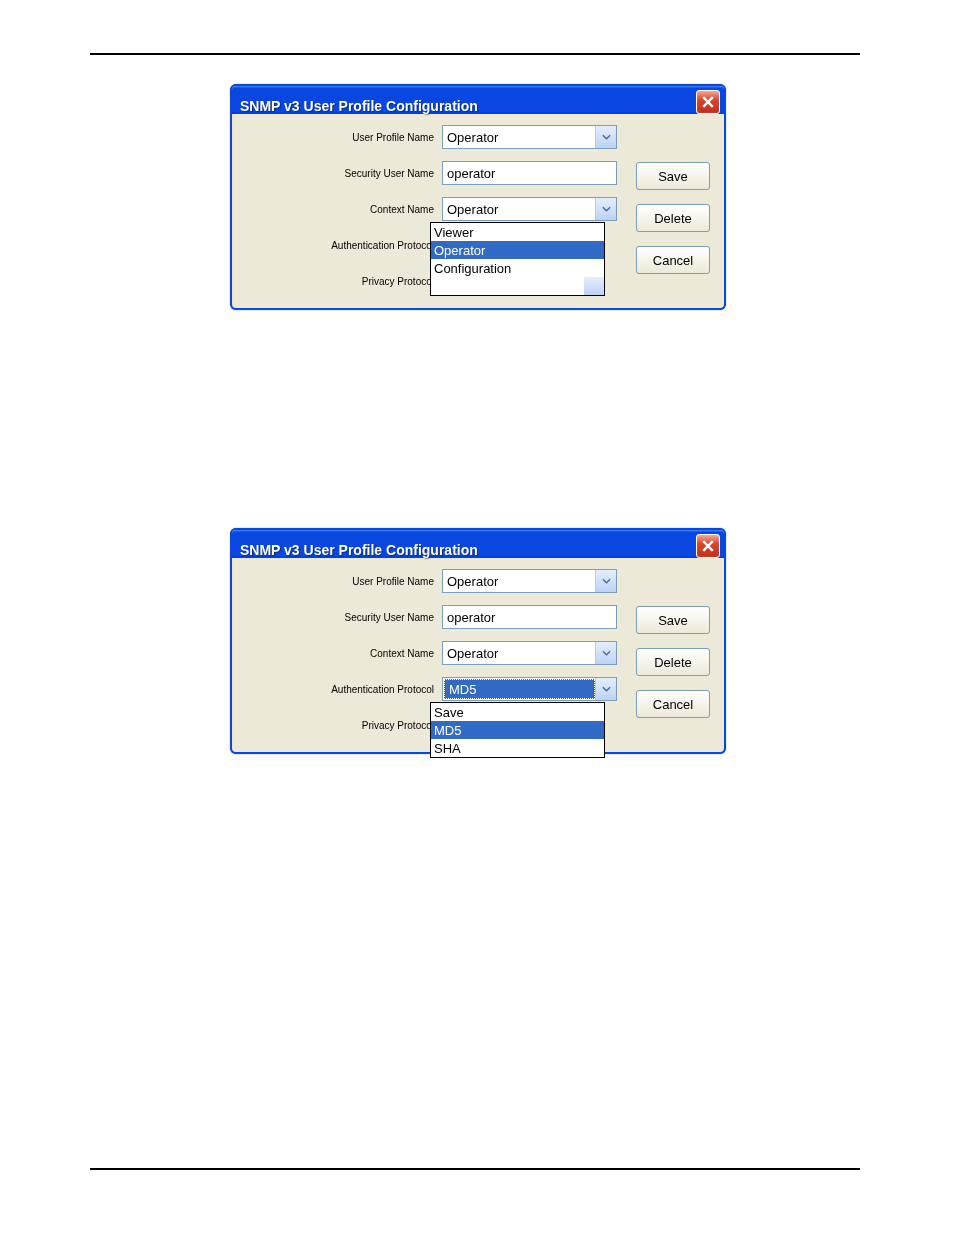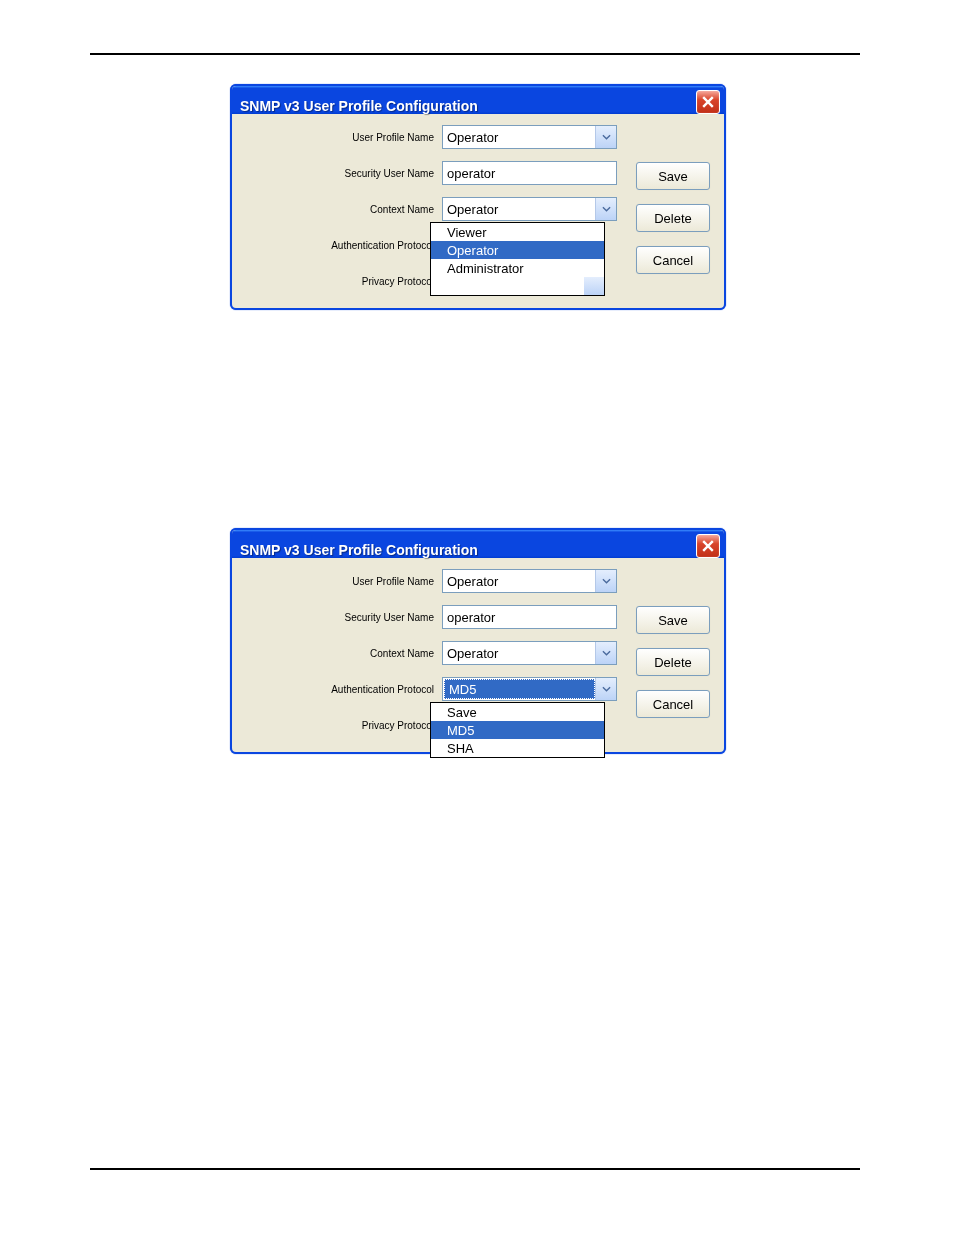--- a/index.html
+++ b/index.html
@@ -166,21 +166,21 @@
     width: 175px;
     background: #fff;
     border: 1px solid #000;
     box-sizing: border-box;
     z-index: 10;
   }
   .dropdown-list.d1 { top: 108px; height: 74px; }
   .dropdown-list.d2 { top: 144px; }
   .dd-item {
     height: 18px;
-    padding: 0 16px;
+    padding: 0 3px;
     font-size: 13px;
     display: flex;
     align-items: center;
   }
   .dd-item.sel {
     background: #316ac5;
     color: #fff;
   }
   .dd-scroll-hint {
     position:absolute;
@@ -244,21 +244,21 @@
       <div class="label">Authentication Protocol</div>
     </div>
 
     <div class="row">
       <div class="label">Privacy Protocol</div>
     </div>
 
     <div class="dropdown-list d1">
       <div class="dd-item">Viewer</div>
       <div class="dd-item sel">Operator</div>
-      <div class="dd-item">Administrator</div>
+      <div class="dd-item">Configuration</div>
       <div class="dd-scroll-hint"></div>
     </div>
 
     <div class="btn-col">
       <div class="winbtn">Save</div>
       <div class="winbtn">Delete</div>
       <div class="winbtn">Cancel</div>
     </div>
 
   </div>

